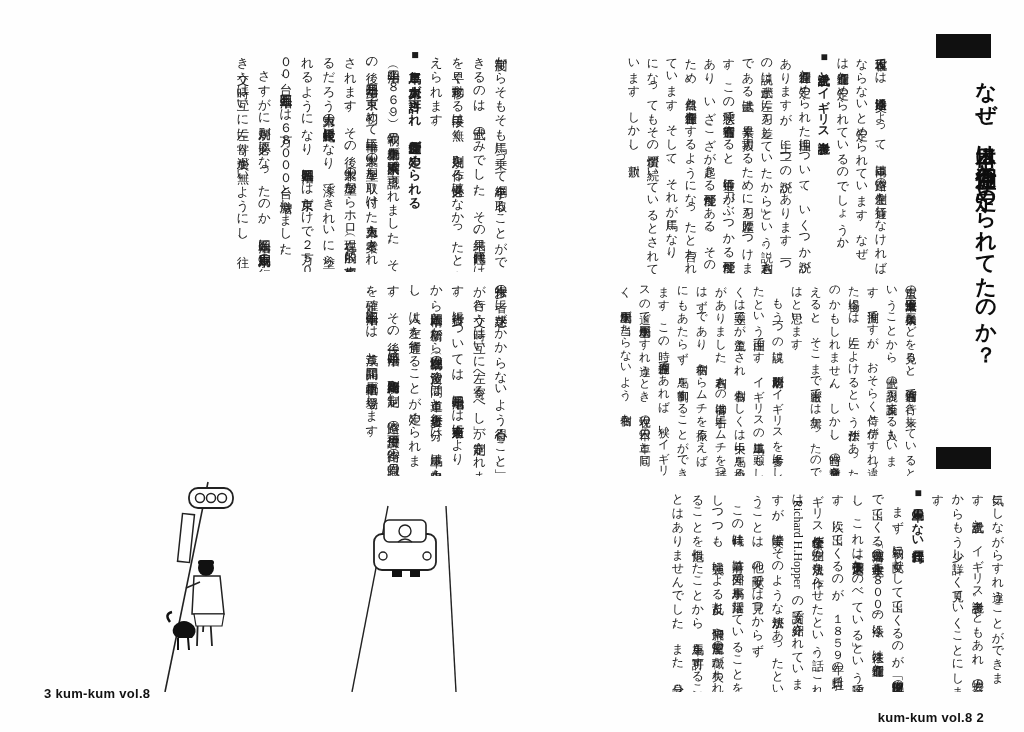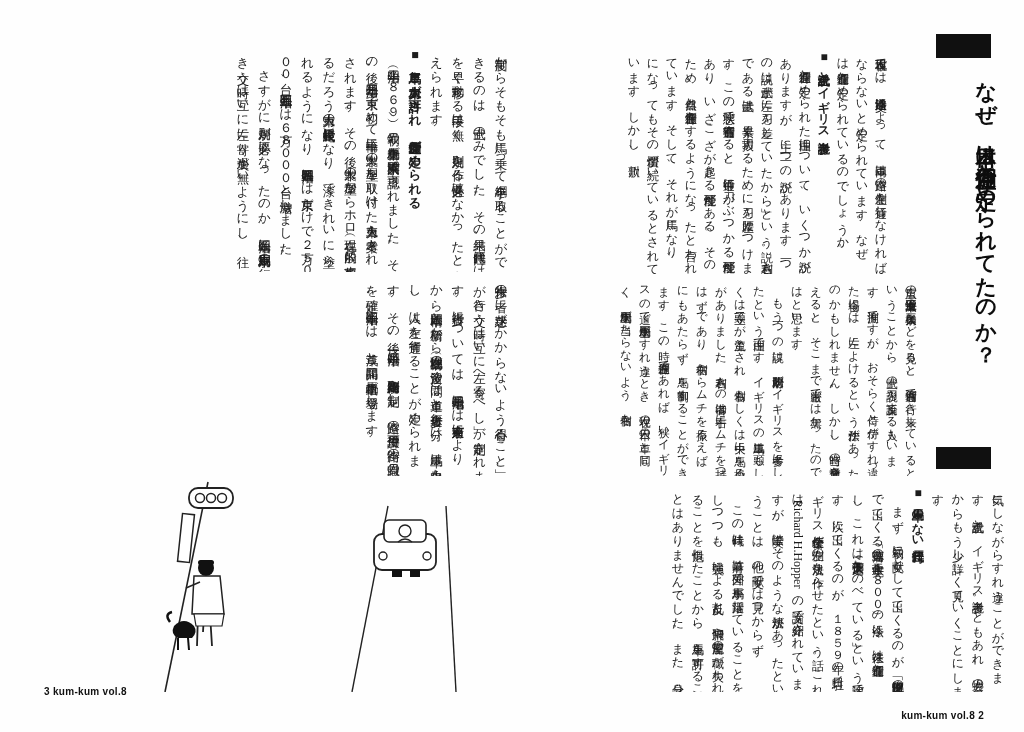--- a/index.html
+++ b/index.html
@@ -46,21 +46,21 @@
     writing-mode:vertical-rl;text-orientation:mixed;
     font-family:"Liberation Sans","DejaVu Sans",sans-serif;
     font-weight:800;font-size:21px;line-height:38px;
     color:#0d0d0d;letter-spacing:-1px;
   }
 
   
   .folio{
     position:absolute;
     font-family:"Liberation Sans","DejaVu Sans",sans-serif;
-    font-weight:bold;font-size:10px;color:#111;letter-spacing:.3px;
+    font-weight:bold;font-size:13px;color:#111;letter-spacing:.3px;
   }
   #folio-left{left:44px;top:686px;}
   #folio-right{left:868px;top:686px;width:116px;text-align:right;margin-top:24px;}
 
   
   #illustration{position:absolute;left:140px;top:476px;width:322px;height:216px;}
   #illustration svg{display:block;}
 </style>
 </head>
 <body>

